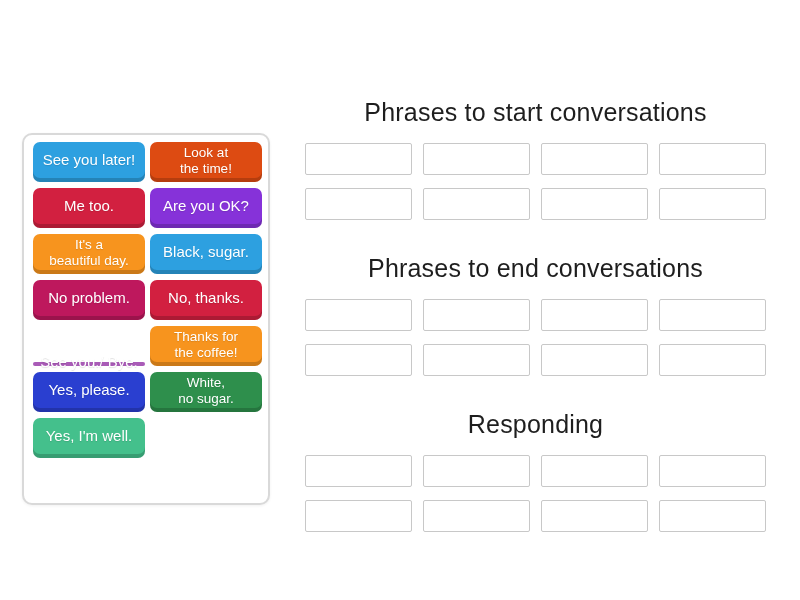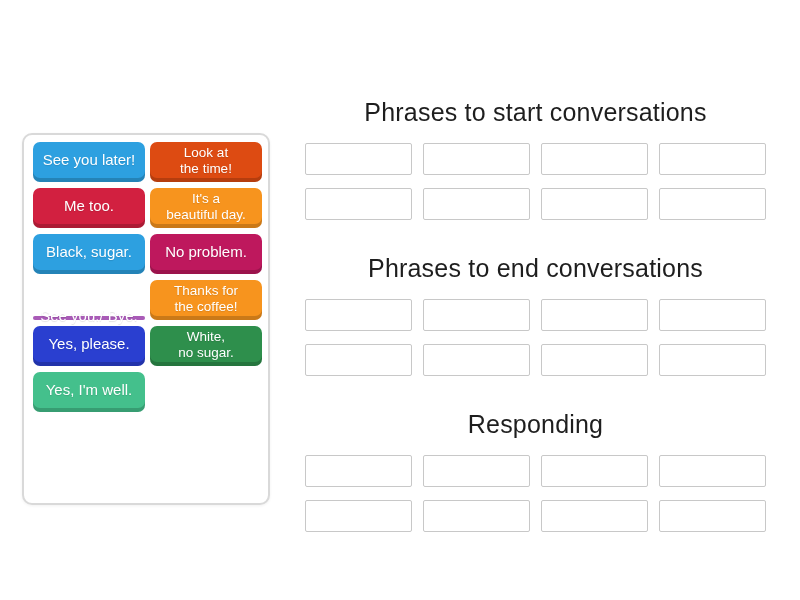--- a/index.html
+++ b/index.html
@@ -77,24 +77,26 @@
 </style>
 </head>
 <body>
 
 <div class="stage">
   <div class="tray" id="tray">
       <div class="tile" style="background: rgb(45, 160, 224);">See you later!</div>
       <div class="tile two-line" style="background: rgb(221, 75, 18);">Look at
 the time!</div>
       <div class="tile" style="background: rgb(210, 32, 64);">Me too.</div>
+      <div class="tile" style="background: rgb(134, 50, 217);">Are you OK?</div>
       <div class="tile two-line" style="background: rgb(247, 148, 30);">It's a
 beautiful day.</div>
       <div class="tile" style="background: rgb(45, 160, 224);">Black, sugar.</div>
       <div class="tile" style="background: #be185d;">No problem.</div>
+      <div class="tile" style="background: rgb(210, 32, 64);">No, thanks.</div>
       <div class="tile" style="background: rgb(207, 112, 224); margin-top: 36px;">See you./ Bye.</div>
       <div class="tile two-line" style="background: rgb(247, 148, 30);">Thanks for
 the coffee!</div>
       <div class="tile" style="background: rgb(42, 63, 208);">Yes, please.</div>
       <div class="tile two-line" style="background: rgb(46, 143, 76);">White,
 no sugar.</div>
       <div class="tile" style="background: rgb(68, 192, 140);">Yes, I'm well.</div>
     </div>
   <div class="groups" id="groups">
       <div class="group">

